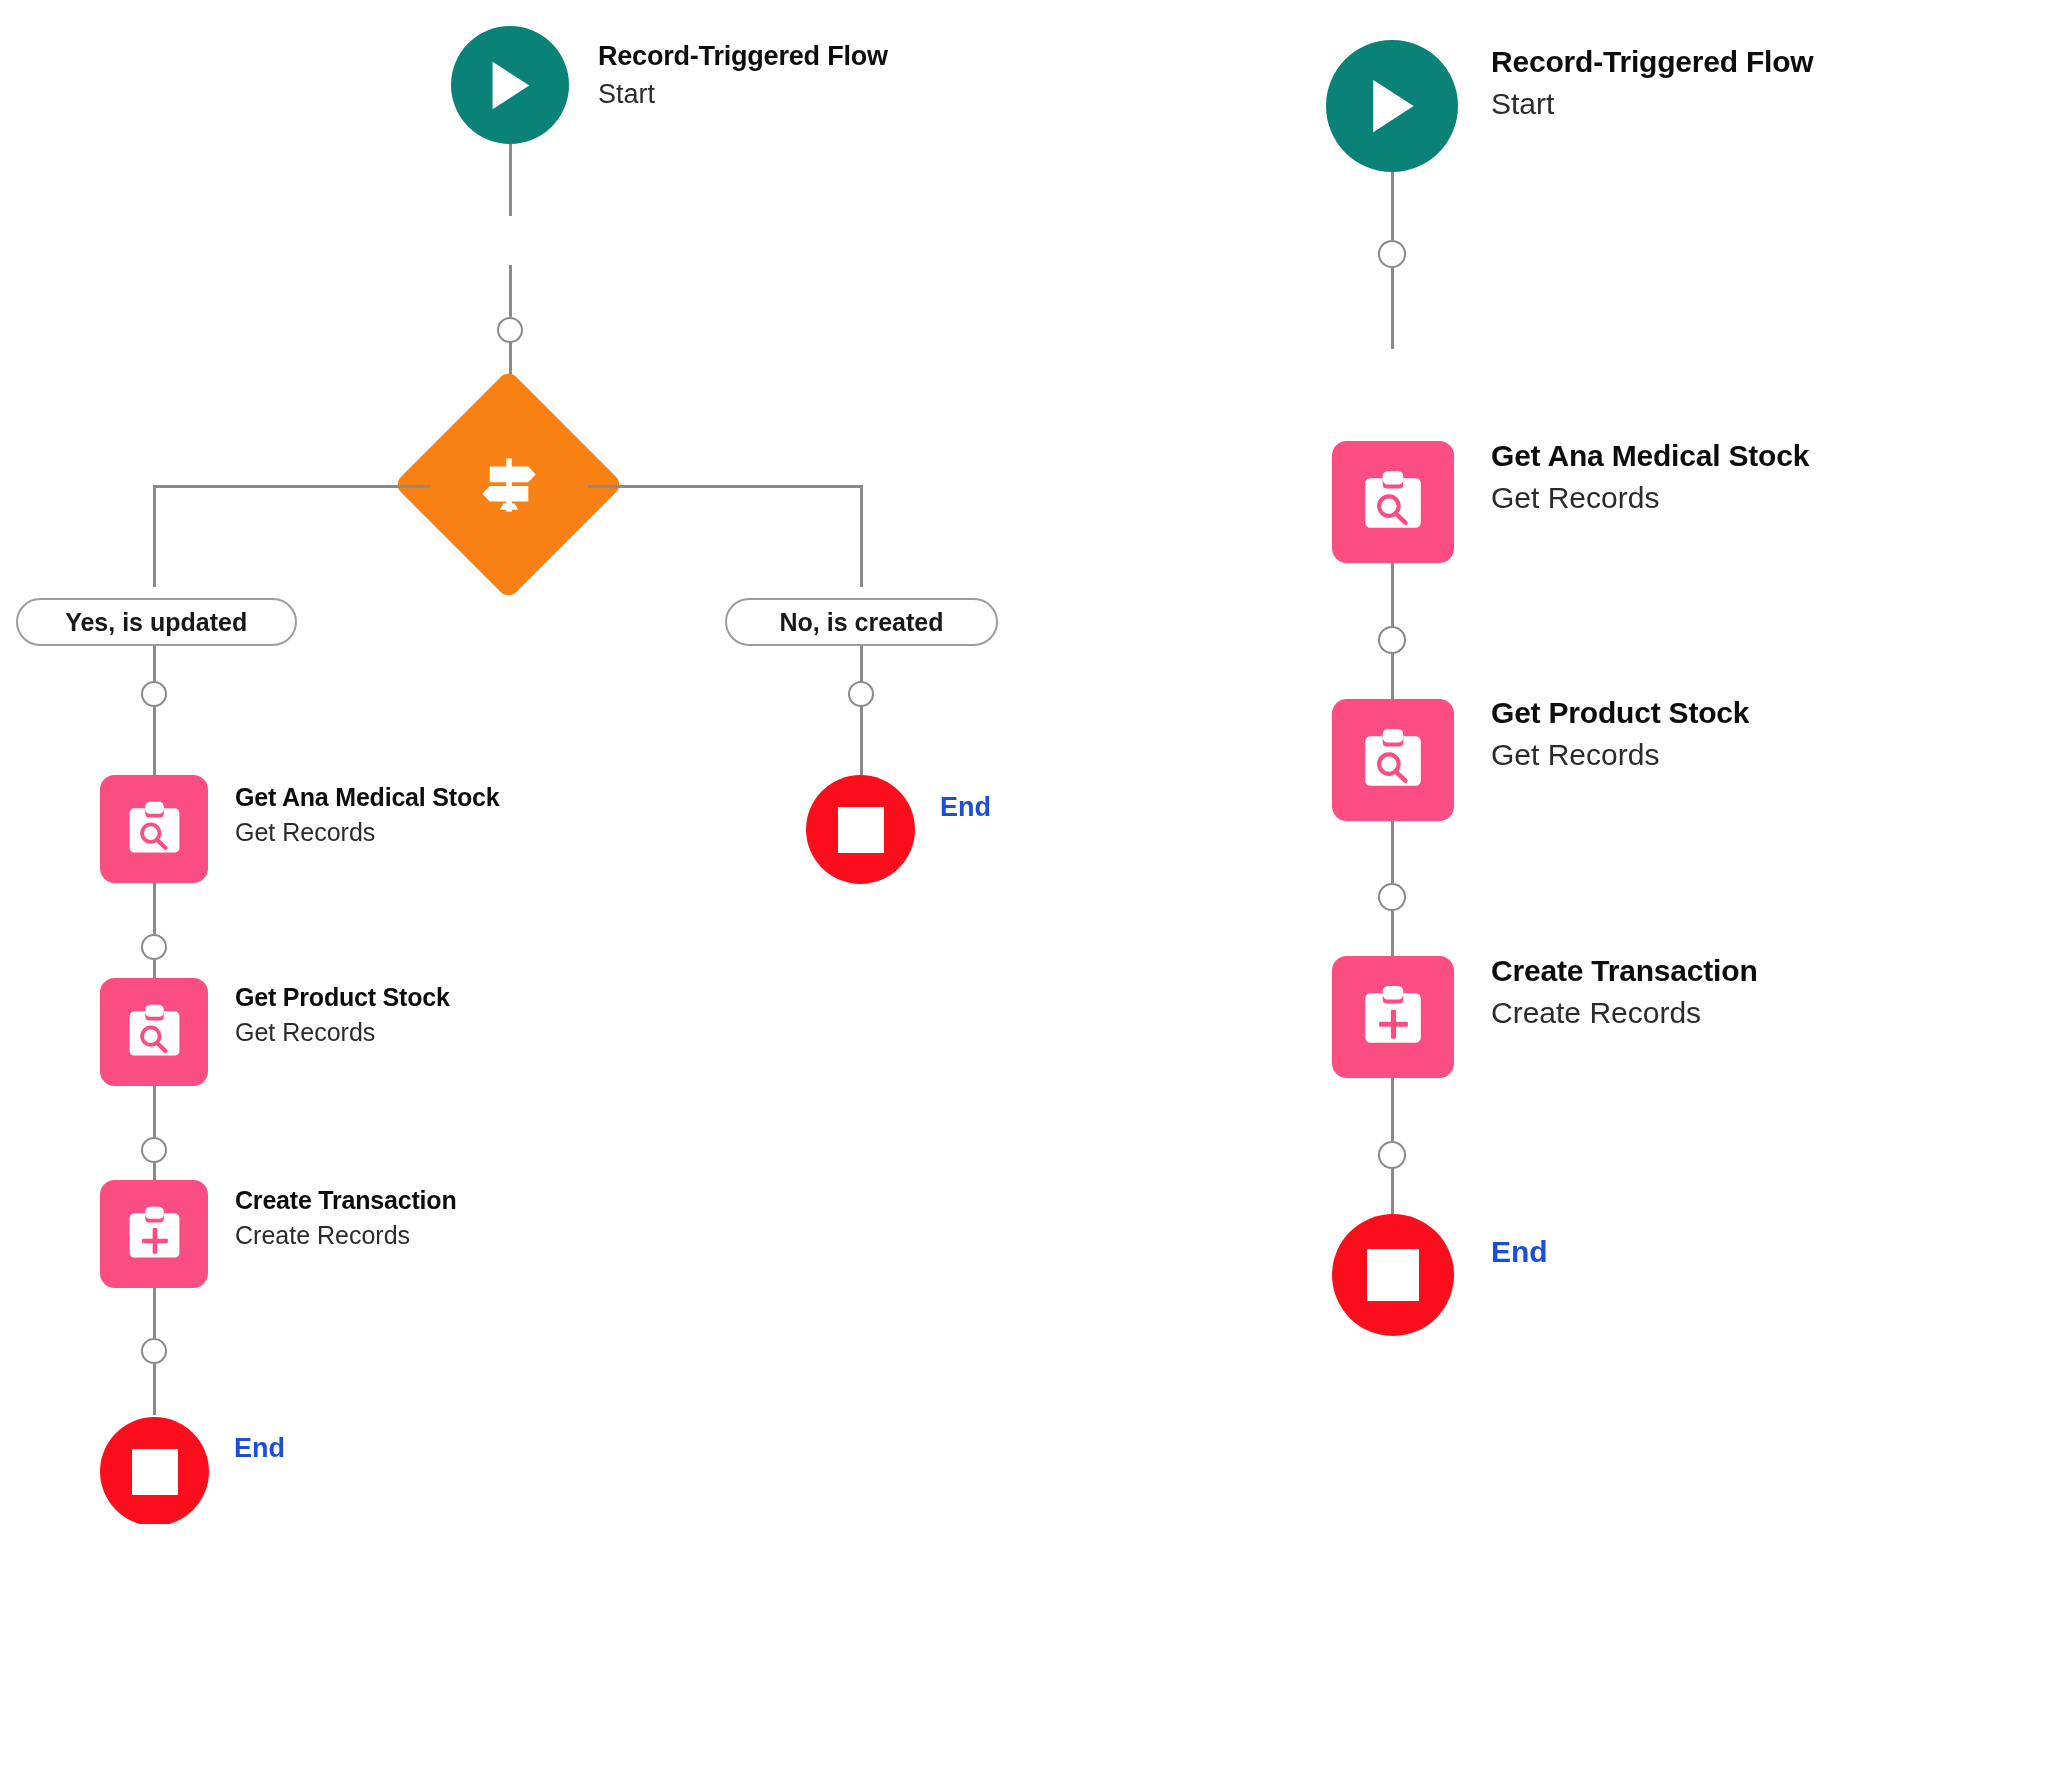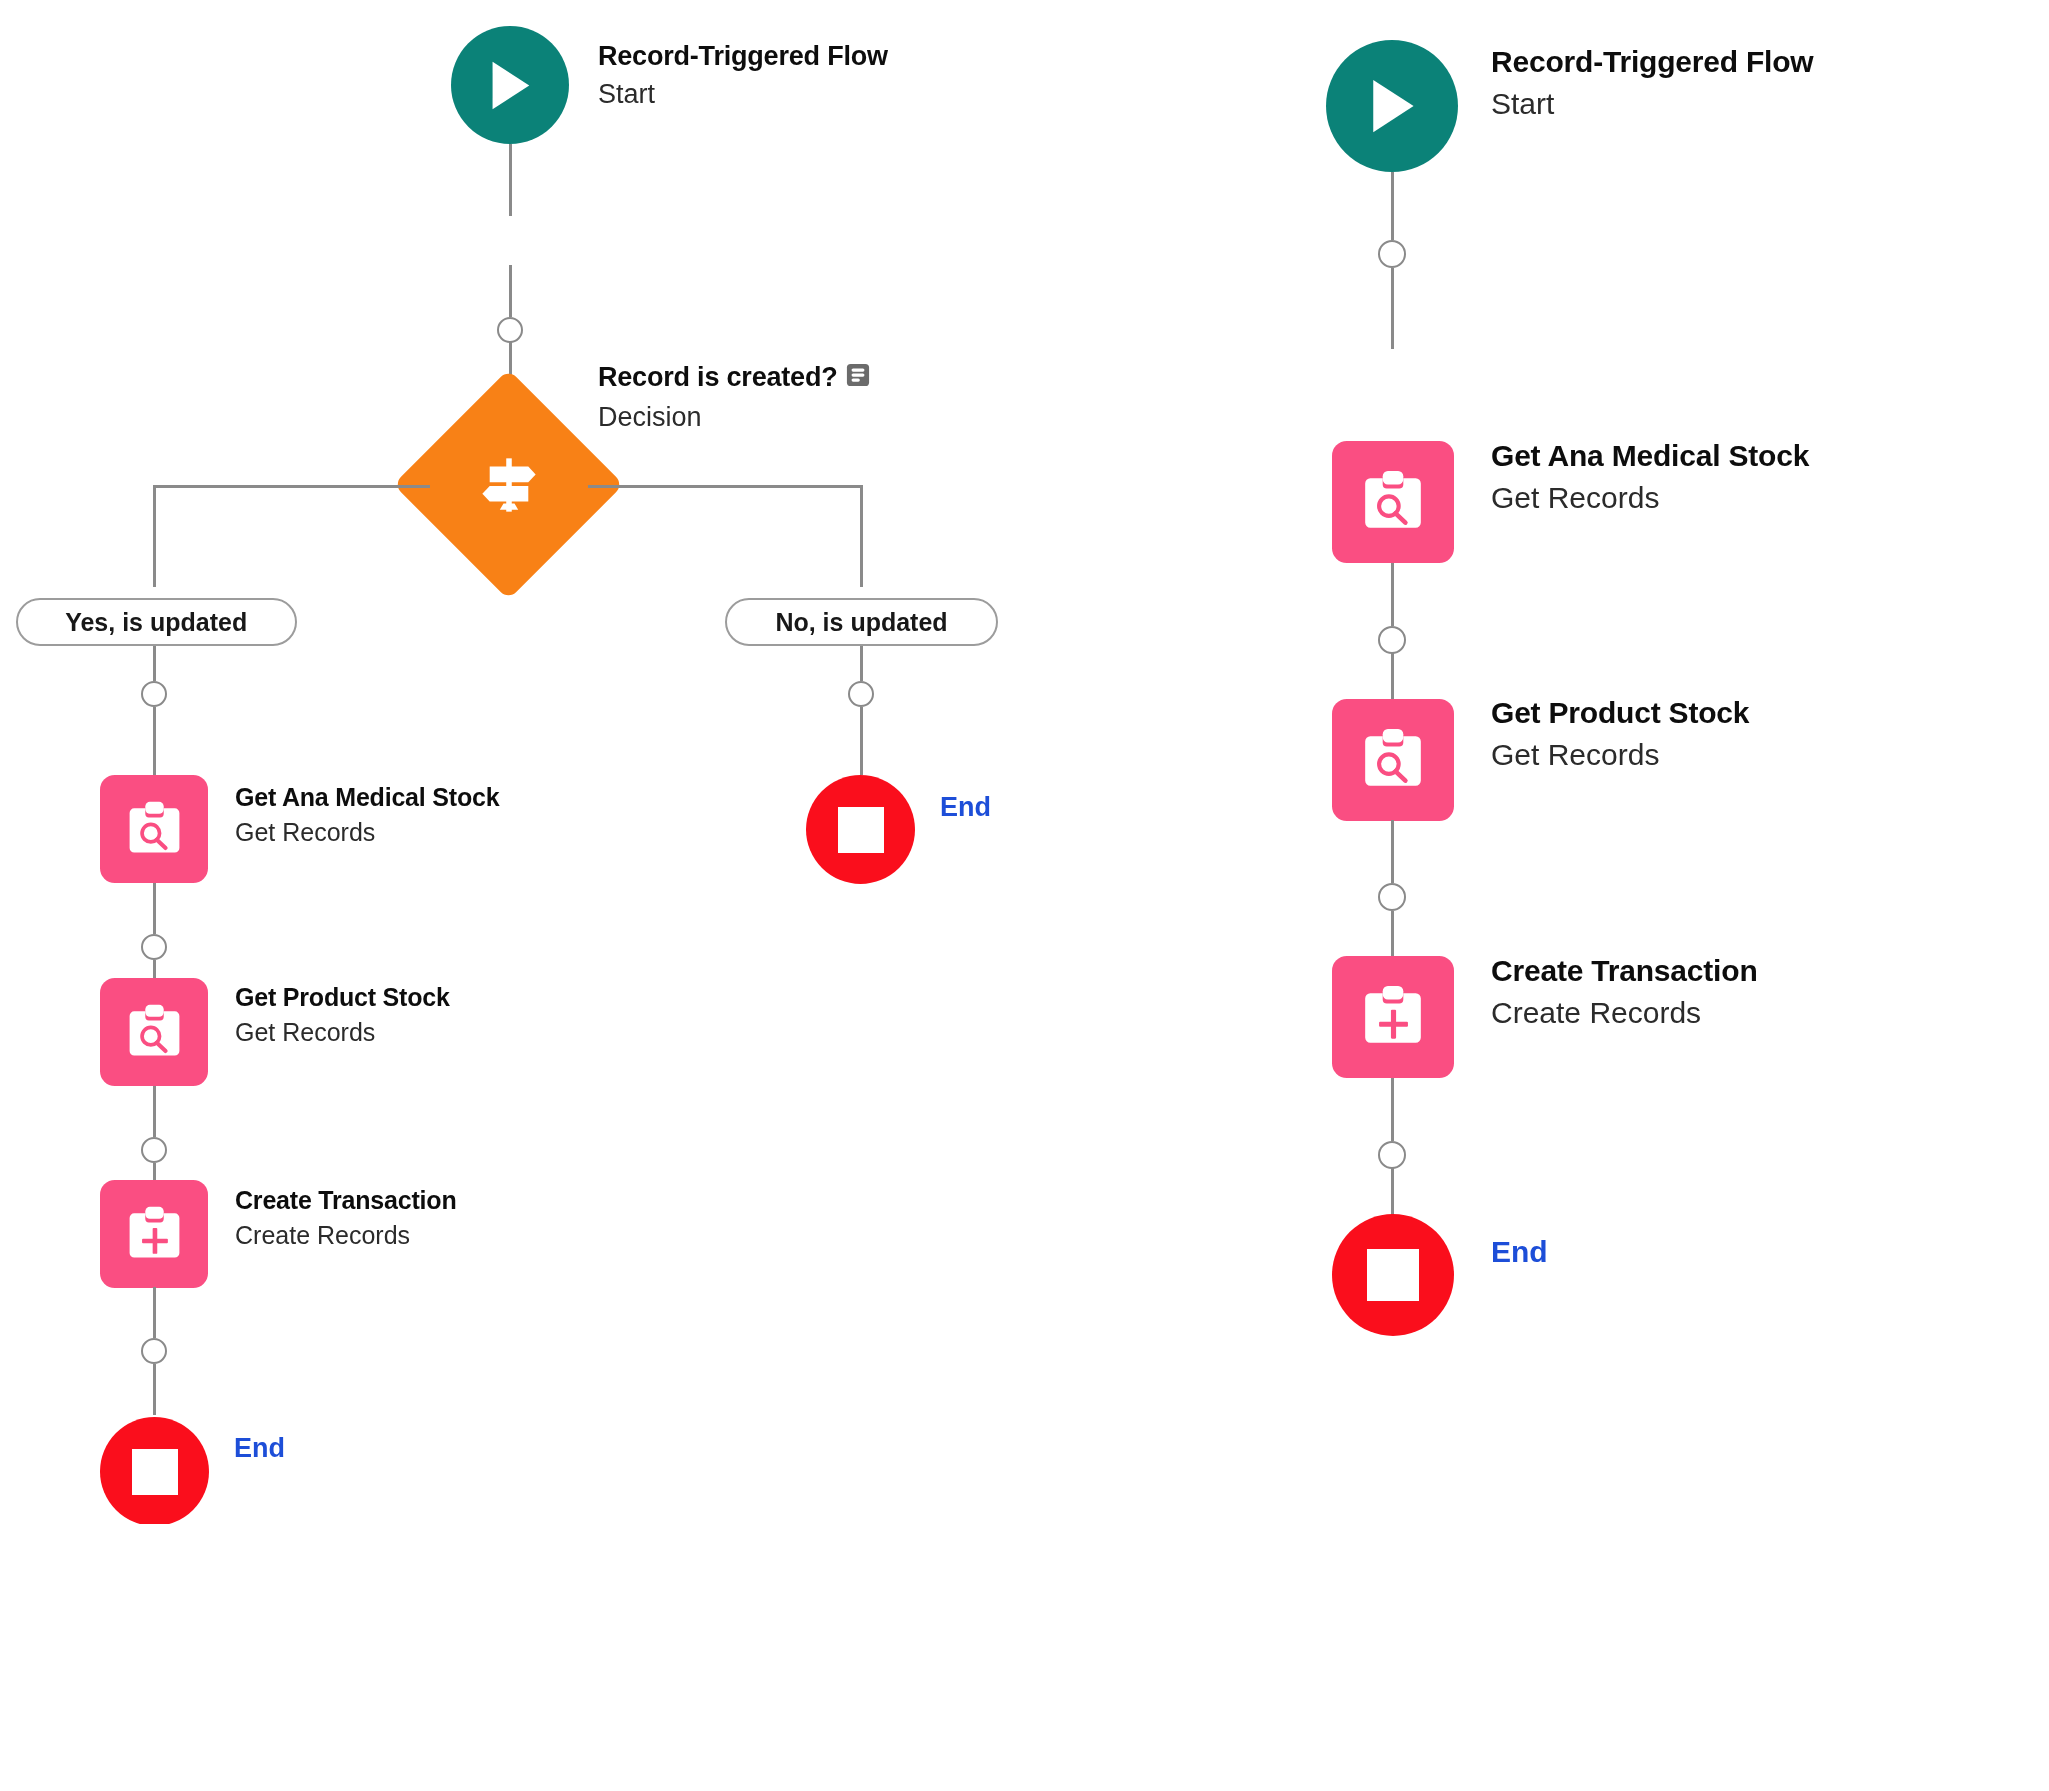--- a/index.html
+++ b/index.html
@@ -136,50 +136,41 @@
     <span class="subtitle">Start</span>
   </div>
 
   <div class="conn v" style="left:509px; top:144px; height:72px;"></div>
 
 
   <div class="conn v" style="left:509px; top:265px; height:52px;"></div>
   <div class="addcircle" style="left:497px; top:317px; width:26px; height:26px;"></div>
   <div class="conn v" style="left:509px; top:342px; height:61px;"></div>
 
-  <div class="nodelabel" style="left:598px; top:358px; font-size:27px; line-height:38px;">
-    <span class="title">Record is created?</span><span class="desc-icon"><svg width="24" height="26" viewBox="0 0 26 28">
-      <rect x="1" y="2" width="24" height="24" rx="4" fill="#6b6b6b"></rect>
-      <rect x="6" y="7" width="14" height="3.4" rx="1.7" fill="#ffffff"></rect>
-      <rect x="6" y="12.4" width="14" height="3.4" rx="1.7" fill="#ffffff"></rect>
-      <rect x="6" y="17.8" width="9" height="3.4" rx="1.7" fill="#ffffff"></rect>
-    </svg></span>
-    <span class="subtitle">Decision</span>
-  </div>
 
   <div class="decision" style="left:427px; top:403px; width:163px; height:163px;">
     <div class="diamond-shape" style="background:#f88116;"></div>
     <svg class="diamond-icon" width="68" height="68" viewBox="0 0 74 74">
       <rect x="34" y="8" width="6" height="58" fill="#ffffff"></rect>
       <path d="M16 17 H58 L66 25.5 L58 34 H16 Z" fill="#ffffff"></path>
       <path d="M58 38 H16 L8 46.5 L16 55 H58 Z" fill="#ffffff"></path>
       <path d="M27 64 H47 L43 57 H31 Z" fill="#ffffff"></path>
     </svg>
   </div>
 
   <div class="conn v" style="left:153px; top:485px; height:102px;"></div>
   <div class="conn h" style="left:153px; top:485px; width:277px;"></div>
   <div class="conn h" style="left:588px; top:485px; width:275px;"></div>
   <div class="conn v" style="left:860px; top:485px; height:102px;"></div>
 
   <div class="pill" style="left:15.7px; top:598px; width:281px; height:48px; font-size:25px;">
     <span>Yes, is updated</span>
   </div>
   <div class="pill" style="left:725px; top:598px; width:273px; height:48px; font-size:25px;">
-    <span>No, is updated</span>
+    <span>No, is created</span>
   </div>
 
   <div class="conn v" style="left:153px; top:646px; height:35px;"></div>
   <div class="addcircle" style="left:141px; top:681px; width:26px; height:26px;"></div>
   <div class="conn v" style="left:153px; top:707px; height:68px;"></div>
 
   <div class="rec-node" style="left:100px; top:775px; width:108px; height:108px; background:#fa4e82;">
     <svg width="59" height="61" viewBox="0 0 64 66">
       <path d="M10 10 h12 v6 a4 4 0 0 0 4 4 h12 a4 4 0 0 0 4 -4 v-6 h12 a5 5 0 0 1 5 5 v38 a5 5 0 0 1 -5 5 H10 a5 5 0 0 1 -5 -5 V15 a5 5 0 0 1 5 -5 z" fill="#ffffff"></path>
       <rect x="22" y="3" width="20" height="13" rx="5" fill="#ffffff"></rect>

